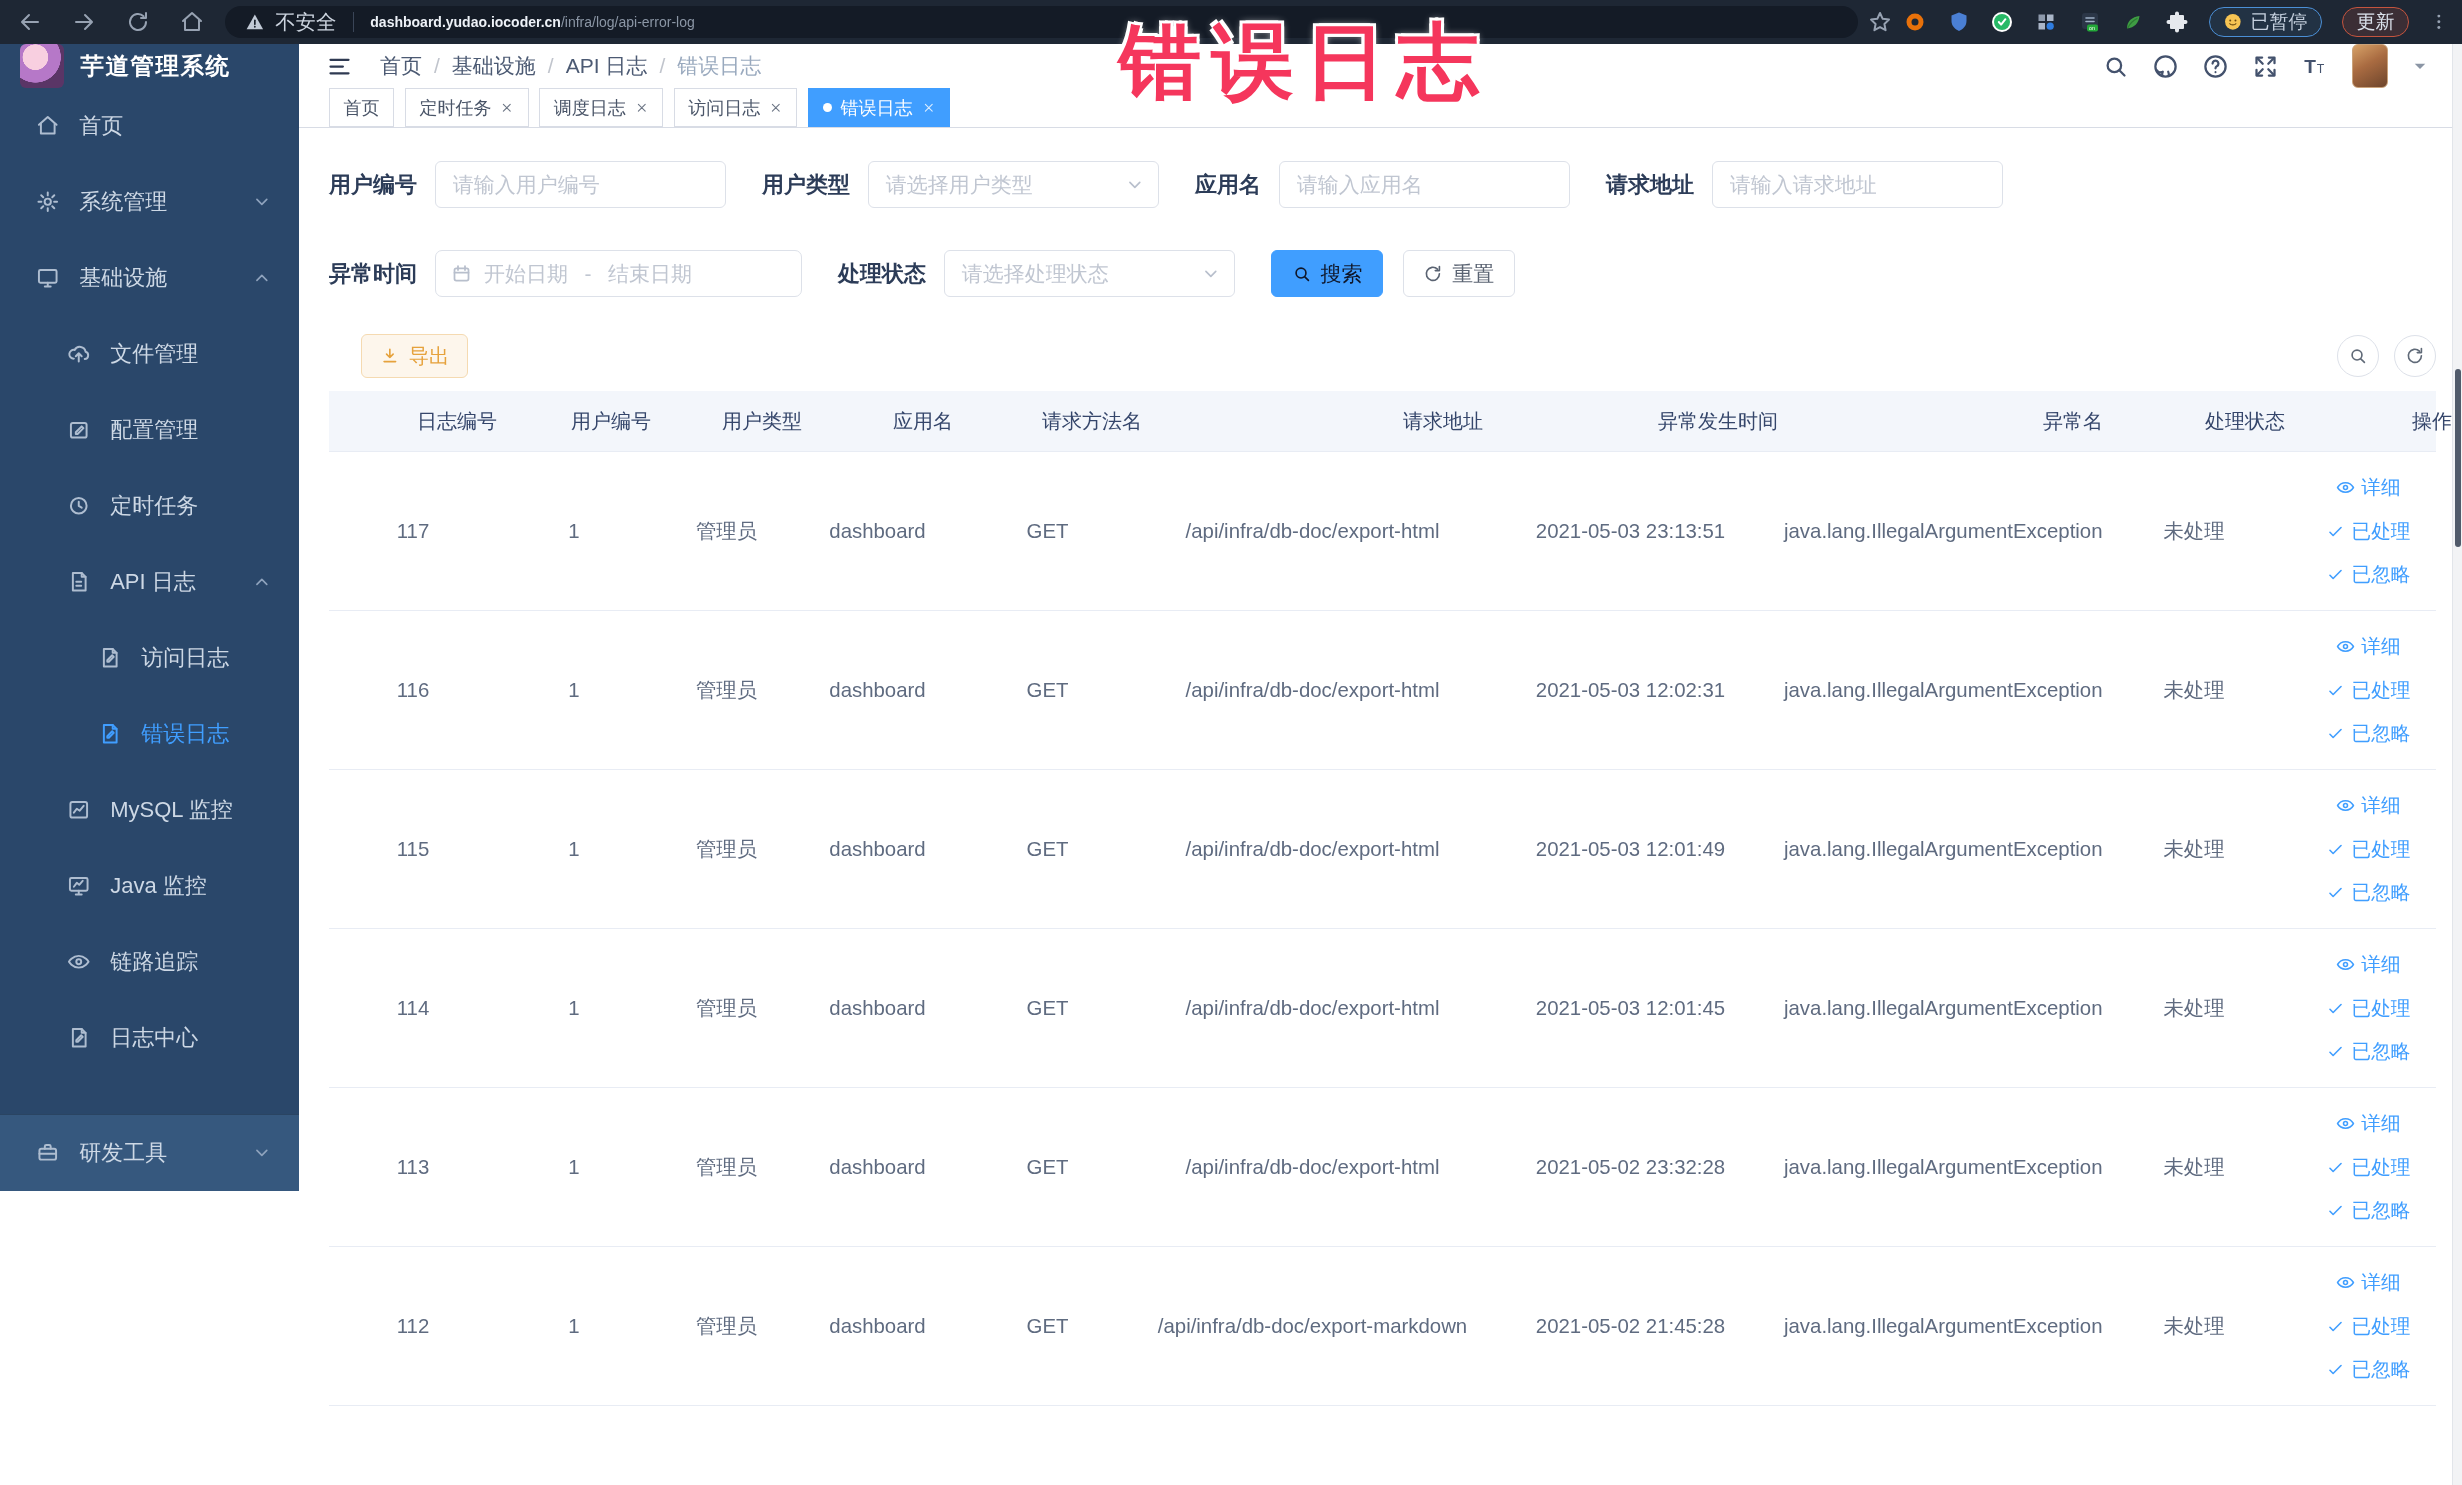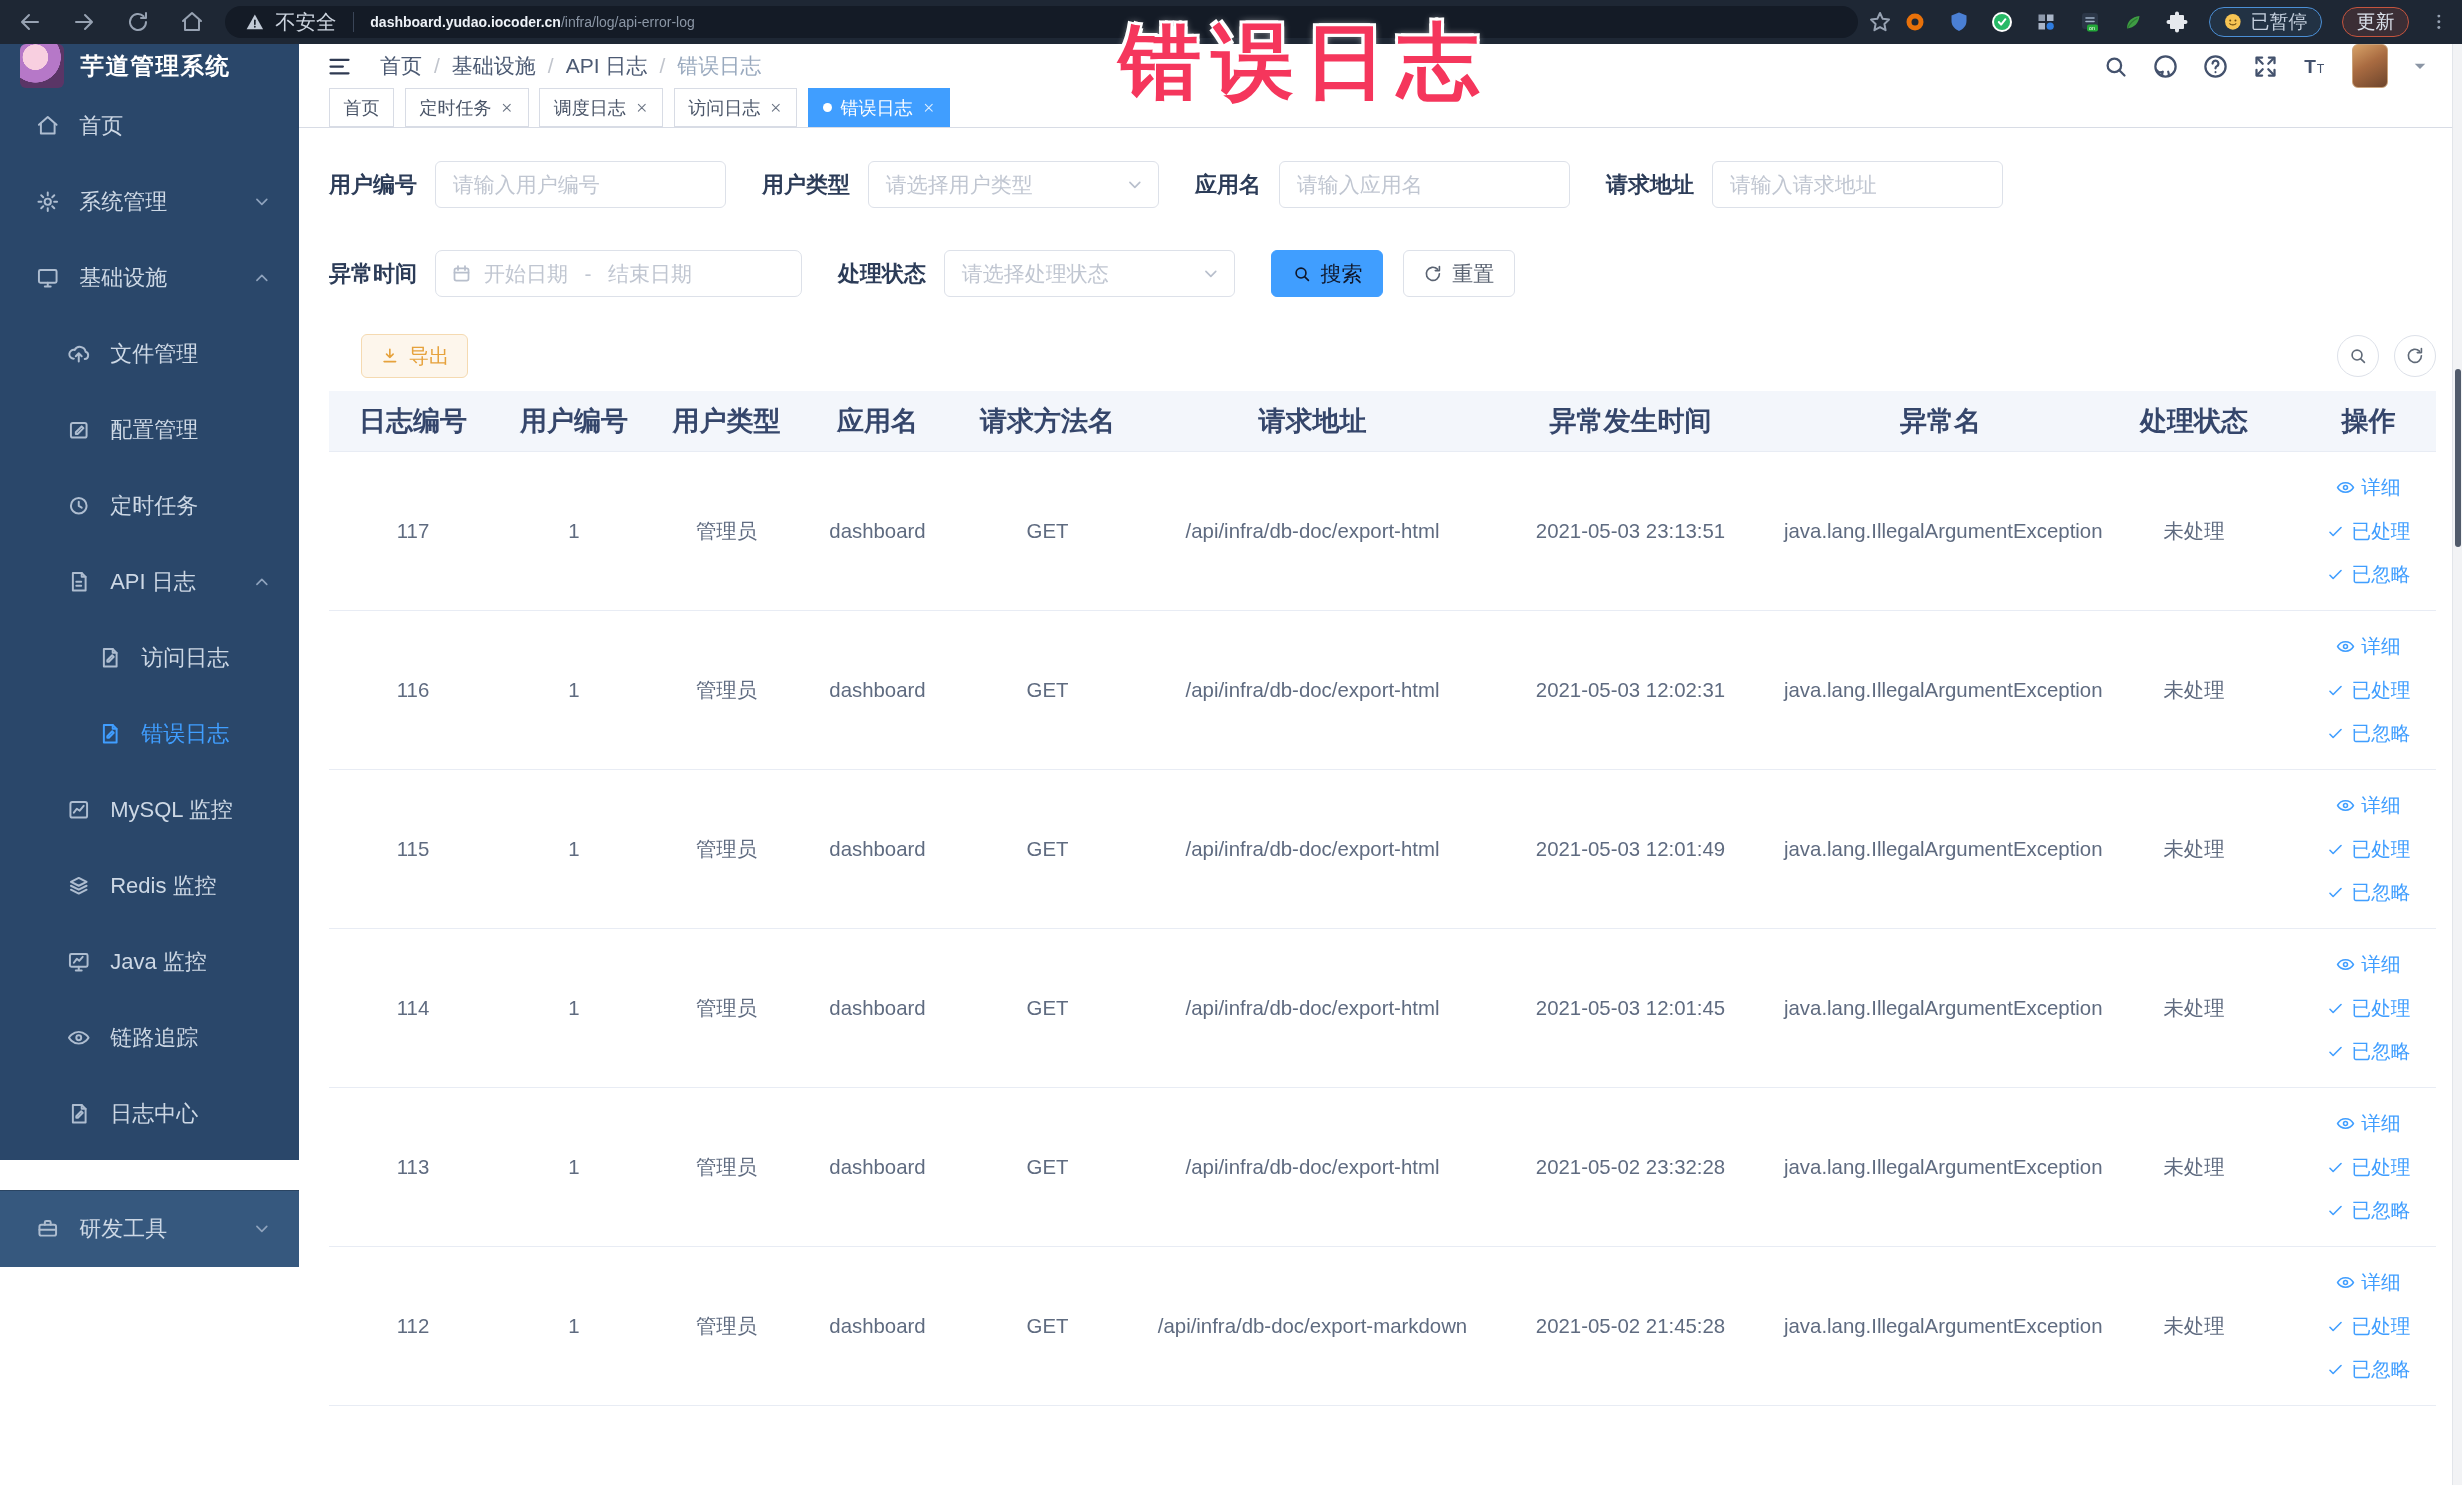--- a/index.html
+++ b/index.html
@@ -87,21 +87,21 @@
 
   
   .toolbar { display:flex; align-items:center; margin:-5.3px 0 13.6px 0;padding-left:32px; }
   .circle-btn { width:42px; height:42px; border-radius:50%; border:0.8px solid var(--input_border); background:#fff; display:inline-flex; align-items:center; justify-content:center; color:#606a78; cursor:pointer; }
   .circle-btn .bicon { width:19.7px; height:19.7px; display:inline-flex; }
   .circle-btn + .circle-btn { margin-left:15px; }
 
   
   .t-head, .t-row { display:grid; align-items:center; }
   .t-head { height:61px; background:var(--thead_bg); border-bottom:0.8px solid var(--row_border); }
-  .t-hcell { font-size:27px; font-weight:700; color:var(--thead_text); text-align:center; }
+  .t-hcell { font-size:20px; font-weight:400; color:var(--thead_text); text-align:right; }
   .t-row { height:159px; border-bottom:0.8px solid var(--row_border); }
   .t-cell { font-size:20.4px; color:var(--cell); text-align:center; padding:0 6px; overflow:hidden; }
   .t-cell.actions { display:flex; flex-direction:column; align-items:center; justify-content:center; gap:16.7px; }
   .alink { display:inline-flex; align-items:center; gap:6px; color:var(--blue); font-size:19.7px; cursor:pointer; white-space:nowrap; }
   .alink .bicon { width:19px; height:19px; display:inline-flex; }
 
   
   .scrollbar { position:absolute; top:44px; right:0; bottom:0; width:9.8px; background:#f2f3f5; border-left:0.8px solid #e2e5ea; z-index:20; }
   .scrollbar .thumb { position:absolute; top:325px; height:178px; left:1.5px; right:1.5px; border-radius:4.5px; background:#515b6b; }
   .watermark { position:absolute; left:1119px; top:7.6px; z-index:60; font-size:82px; font-weight:700; letter-spacing:10.6px; color:var(--watermark);
@@ -331,29 +331,20 @@
             <span class="mlabel">错误日志</span>
           </div>
           <div class="mitem lv2">
             <span class="micon">
               <svg viewBox="0 0 24 24" fill="none" stroke="currentColor" stroke-width="2" stroke-linecap="round" stroke-linejoin="round">
                 <rect x="3.5" y="4" width="17" height="16" rx="2"></rect>
                 <path d="M7 15l3-4 3 2 4-5"></path>
               </svg>
             </span>
             <span class="mlabel">MySQL 监控</span>
-          </div>
-          <div class="mitem lv2">
-            <span class="micon">
-              <svg viewBox="0 0 24 24" fill="none" stroke="currentColor" stroke-width="2" stroke-linecap="round" stroke-linejoin="round">
-                <path d="M12 4l8 4-8 4-8-4z"></path>
-                <path d="M4 12l8 4 8-4M4 16l8 4 8-4"></path>
-              </svg>
-            </span>
-            <span class="mlabel">Redis 监控</span>
           </div>
           <div class="mitem lv2">
             <span class="micon">
               <svg viewBox="0 0 24 24" fill="none" stroke="currentColor" stroke-width="2" stroke-linecap="round" stroke-linejoin="round">
                 <rect x="3" y="4" width="18" height="13" rx="1.5"></rect>
                 <path d="M9 21h6M12 17v4M7 13l3-4 2.5 2 3.5-4"></path>
               </svg>
             </span>
             <span class="mlabel">Java 监控</span>
           </div>

